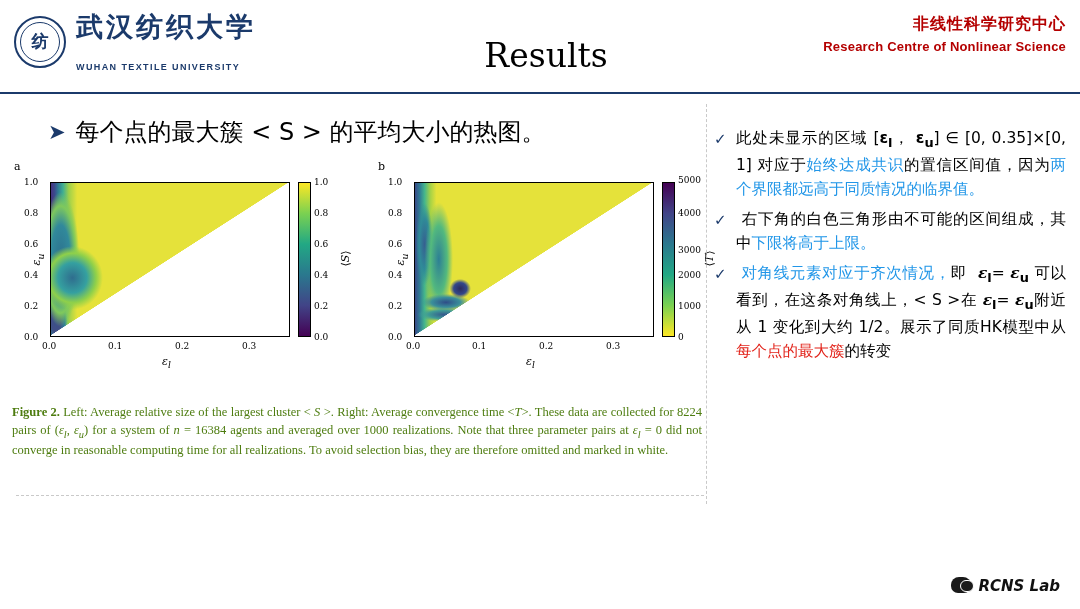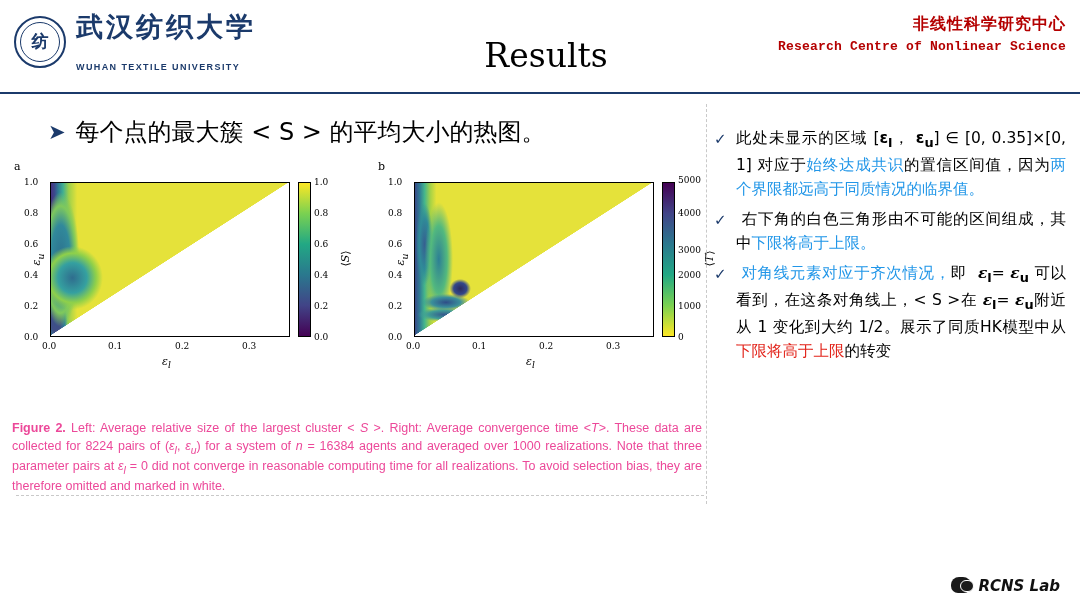--- a/index.html
+++ b/index.html
@@ -107,21 +107,21 @@
     margin-left: 46px;
   }
   .center-cn {
     font-family: "DejaVu Serif", serif;
     font-size: 16px;
     color: #b40000;
     font-weight: bold;
     letter-spacing: 1px;
   }
   .center-en {
-    font-family: Liberation Mono, monospace;
+    font-family: Liberation Sans, sans-serif;
     font-size: 13px;
     color: #b40000;
     font-weight: bold;
     margin-top: 4px;
     letter-spacing: 0.2px;
   }
 
   
   .heading-line {
     position: absolute;
@@ -226,27 +226,27 @@
   }
   .cbar-b-fill {
     position: absolute;
     inset: 0;
     background: linear-gradient(to bottom, #440154 0%, #414487 20%, #2a788e 40%, #22a884 60%, #7ad151 80%, #fde725 100%);
   }
 
   
   .caption {
     position: absolute;
-    top: 420px;
+    top: 404px;
     left: 12px;
     width: 690px;
-    font-family: Liberation Sans, sans-serif;
+    font-family: Liberation Serif, serif;
     font-size: 12.5px;
     line-height: 1.42;
-    color: #ec4899;
+    color: #4d7c0f;
     text-align: justify;
   }
   .caption b { font-weight: bold; }
 
   .caption-divider {
     position: absolute;
     top: 495px;
     left: 16px;
     width: 688px;
     border-top: 1px dashed #c9c9c9;
@@ -432,21 +432,21 @@
       <span class="r-text">此处未显示的区域 [<b>ε<sub>l</sub></b>，&nbsp;<b>ε<sub>u</sub></b>] ∈ [0, 0.35]×[0, 1] 对应于<span class="hl-blue">始终达成共识</span>的置信区间值，因为<span class="hl-blue">两个界限都远高于同质情况的临界值。</span></span>
     </div>
 
     <div class="r-item">
       <span class="r-check">✓</span>
       <span class="r-text">&nbsp;右下角的白色三角形由不可能的区间组成，其中<span class="hl-blue">下限将高于上限。</span></span>
     </div>
 
     <div class="r-item">
       <span class="r-check">✓</span>
-      <span class="r-text">&nbsp;<span class="hl-blue">对角线元素对应于齐次情况，</span>即&nbsp;&nbsp;<b><em class="var">ε</em><sub>l</sub></b>= <b><em class="var">ε</em><sub>u</sub></b> 可以看到，在这条对角线上，&lt; S &gt;在 <b><em class="var">ε</em><sub>l</sub></b>= <b><em class="var">ε</em><sub>u</sub></b>附近从 1 变化到大约 1/2。展示了同质HK模型中从<span class="hl-red">下限将高于上限</span>的转变</span>
+      <span class="r-text">&nbsp;<span class="hl-blue">对角线元素对应于齐次情况，</span>即&nbsp;&nbsp;<b><em class="var">ε</em><sub>l</sub></b>= <b><em class="var">ε</em><sub>u</sub></b> 可以看到，在这条对角线上，&lt; S &gt;在 <b><em class="var">ε</em><sub>l</sub></b>= <b><em class="var">ε</em><sub>u</sub></b>附近从 1 变化到大约 1/2。展示了同质HK模型中从<span class="hl-red">每个点的最大簇</span>的转变</span>
     </div>
   </div>
 
   <div class="footer-badge">
     <span class="wechat-icon"></span>
     <span class="footer-text">RCNS Lab</span>
   </div>
 
 </div>
 

